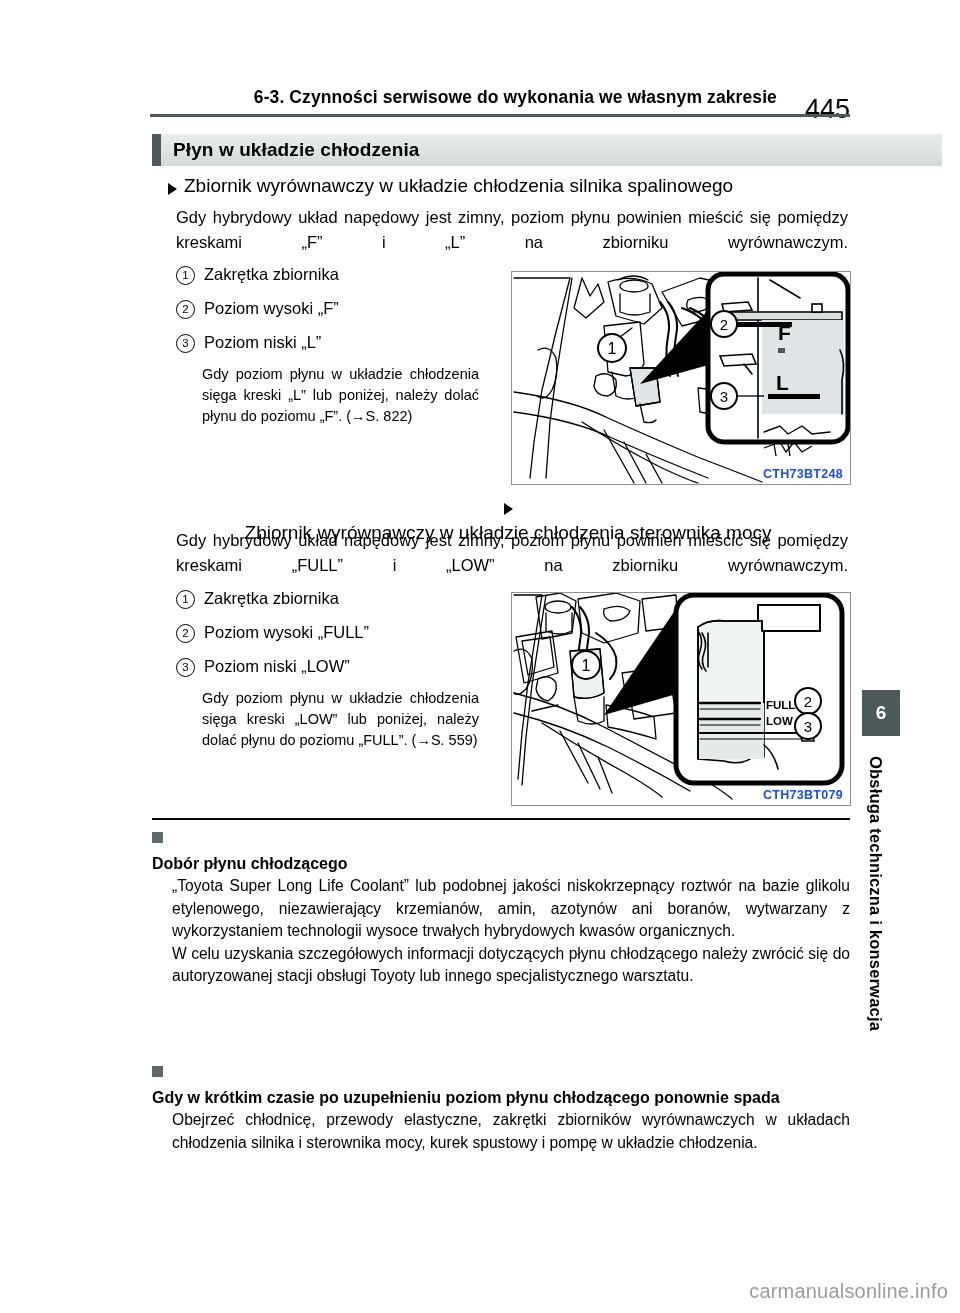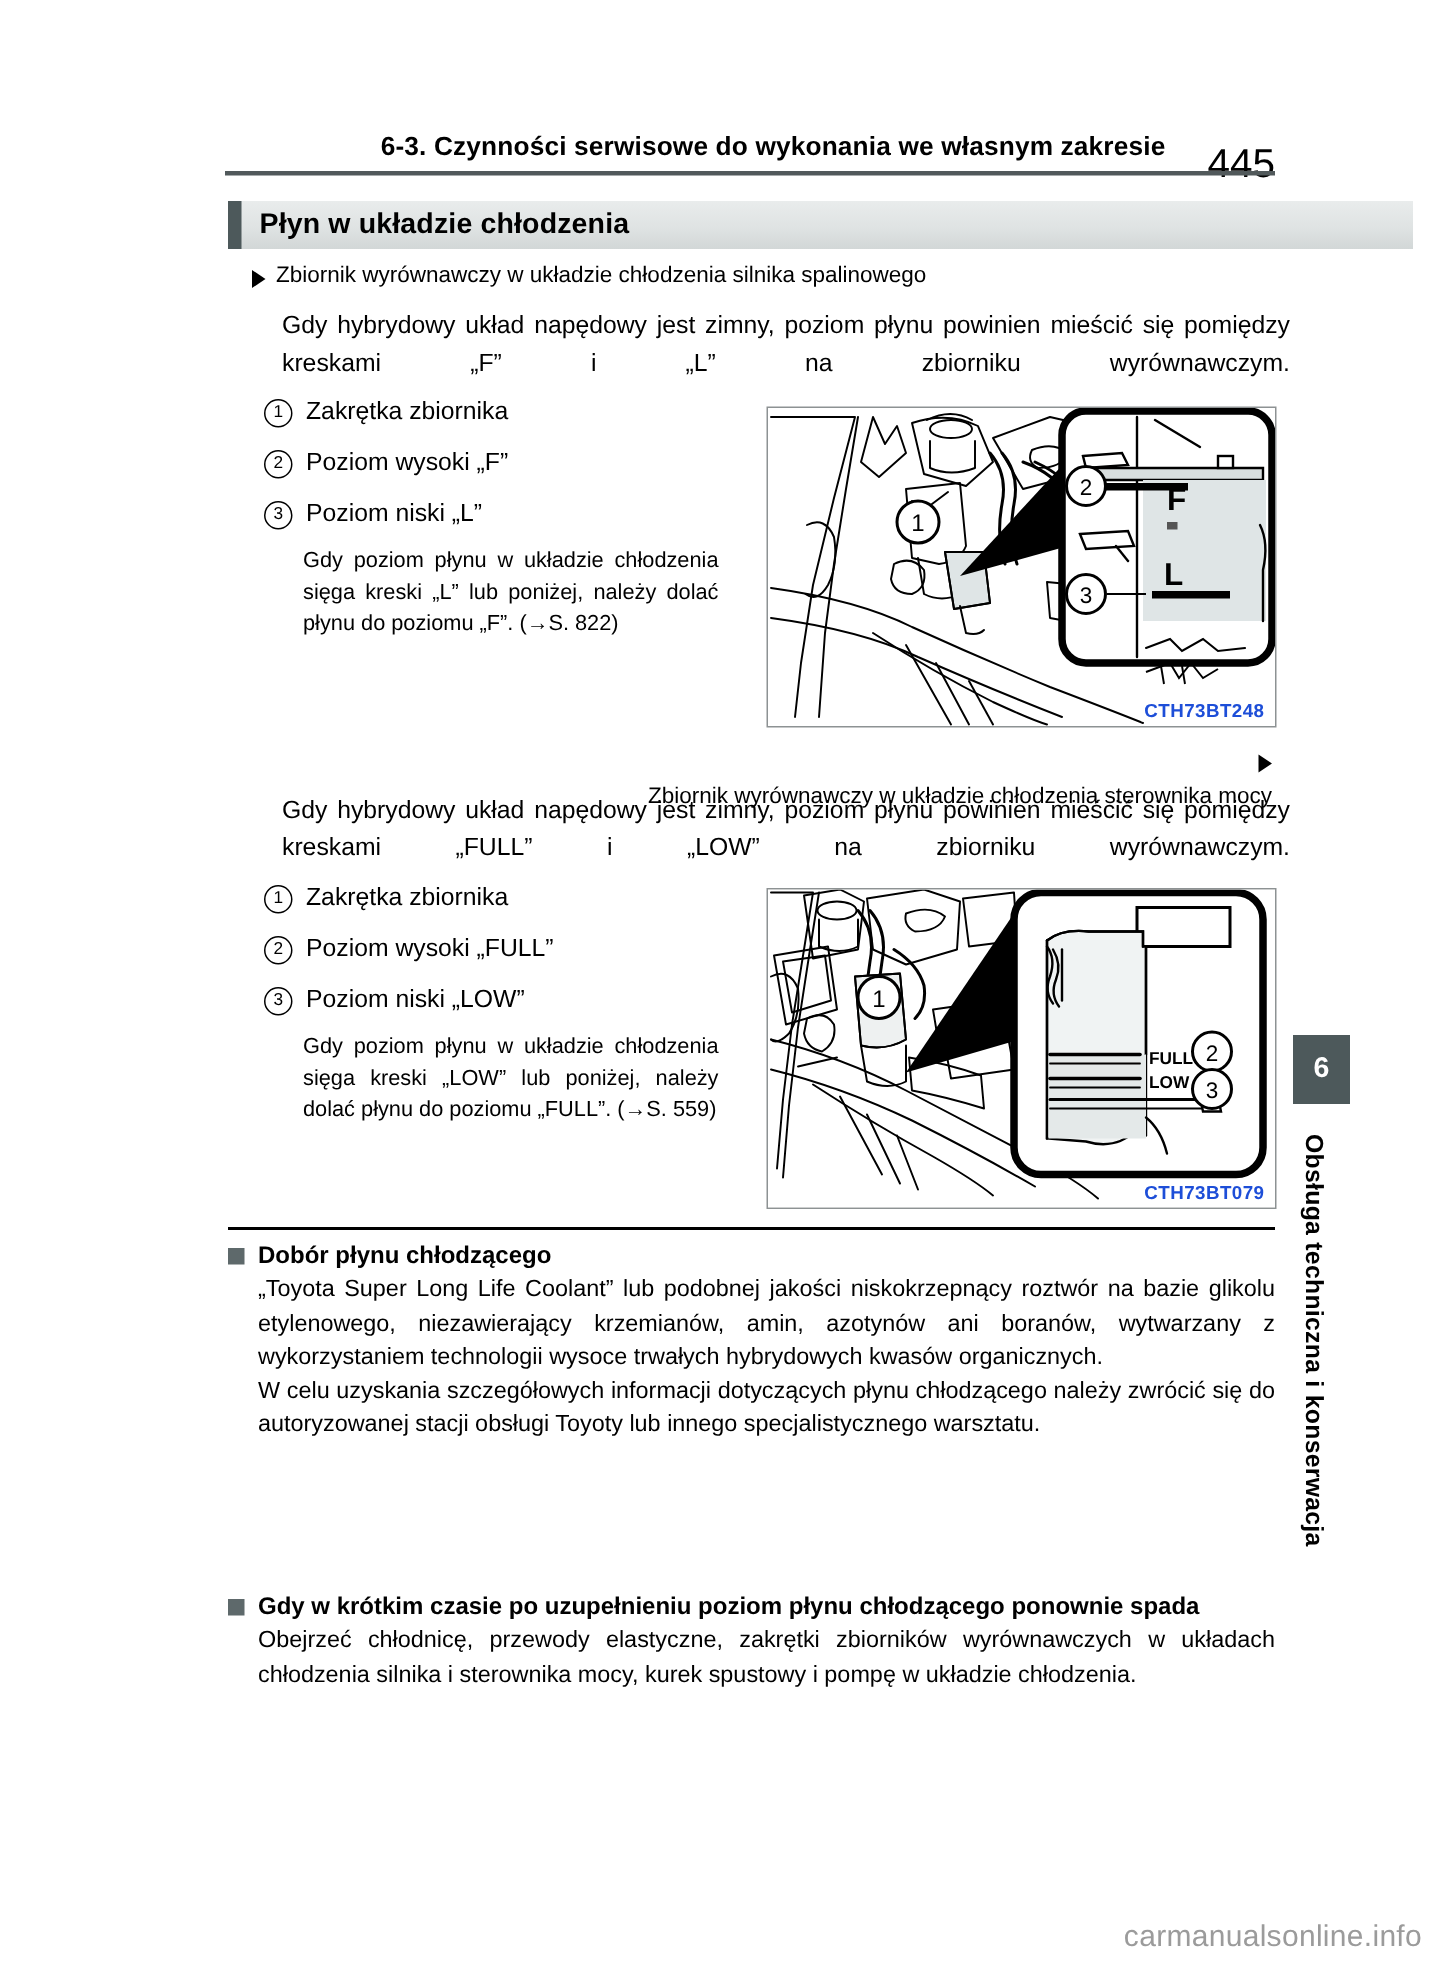--- a/index.html
+++ b/index.html
@@ -74,42 +74,41 @@
   .section-bar-title {
     font-size: 19px;
     font-weight: bold;
     padding-left: 12px;
     letter-spacing: 0.1px;
   }
 
   
   .subhead {
     position: absolute;
-    font-size: 15px;
-    display: flex;
-    align-items: flex-end;
+    font-size: 19px;
+    display: flex;
+    align-items: center;
     gap: 7px;
     white-space: nowrap;
   }
   .tri {
     display: inline-block;
     width: 0; height: 0;
     border-left: 9px solid #000;
     border-top: 6px solid transparent;
     border-bottom: 6px solid transparent;
     margin-top: 5px;
     flex: 0 0 auto;
   }
   .para {
     position: absolute;
     font-size: 16.5px;
     line-height: 25px;
     text-align: justify;
     text-justify: inter-word;
-    margin-left: 12px;
   }
   .para.last-justify::after {
     content: "";
     display: inline-block;
     width: 100%;
   }
 
   
   .numlist {
     position: absolute;
@@ -175,20 +174,21 @@
     background: #000;
   }
   .note-block { position: absolute; }
   .note-head {
     display: flex;
     align-items: flex-start;
     gap: 9px;
     font-size: 16px;
     font-weight: bold;
     line-height: 23px;
+    flex-direction: column;
   }
   .sq {
     flex: 0 0 auto;
     width: 11px;
     height: 11px;
     background: #5e696b;
     margin-top: 6px;
   }
   .note-body {
     margin-left: 20px;

